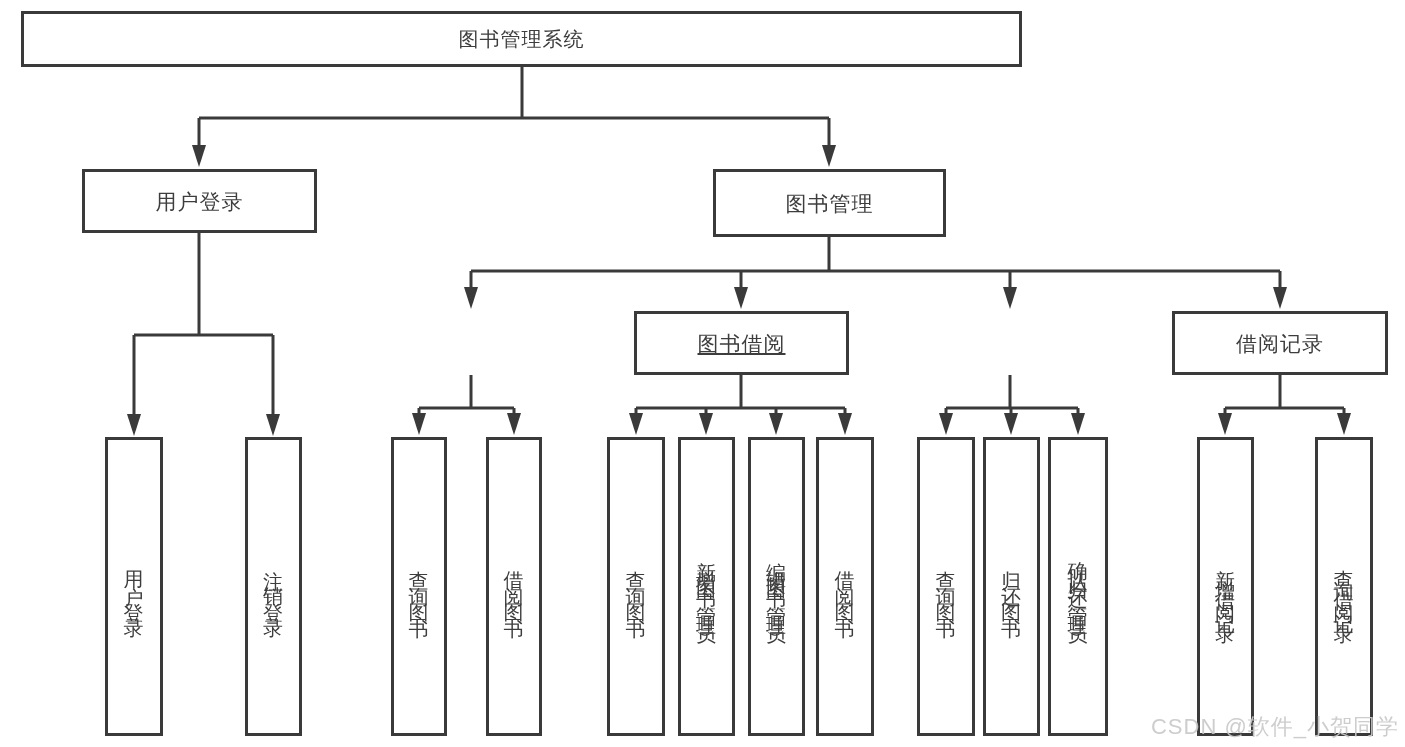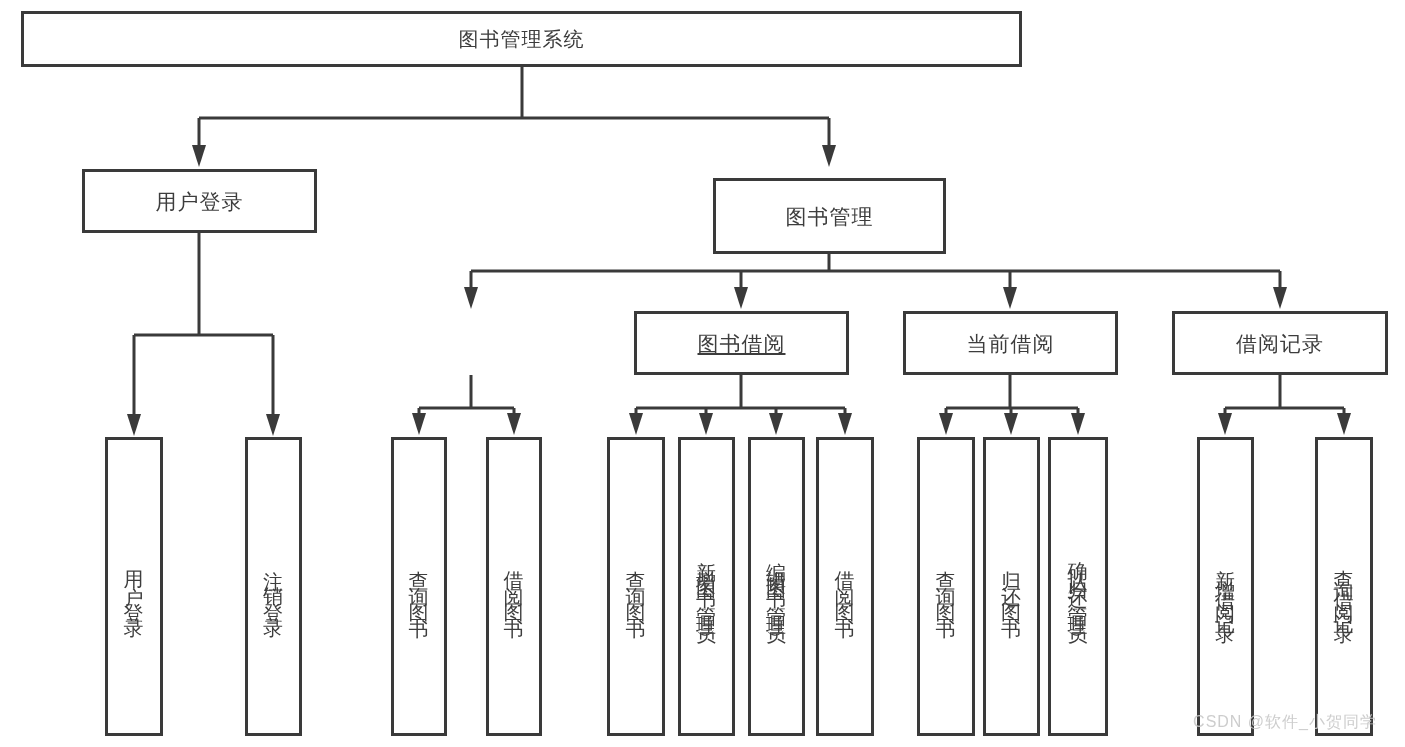--- a/index.html
+++ b/index.html
@@ -53,21 +53,21 @@
     text-orientation: mixed;
     white-space: nowrap;
   }
   .ls-4 { letter-spacing: 16px; }
   .ls-6 { letter-spacing: 11px; }
   .ls-9 { letter-spacing: 9px;  }
 
   
   #node-root           { left: 21px;   top: 11px;  width: 1001px; height: 56px; }
   #node-user-login     { left: 82px;   top: 169px; width: 235px;  height: 64px; }
-  #node-book-mgmt      { left: 713px;  top: 178px; width: 233px;  height: 76px; }
+  #node-book-mgmt      { left: 713px;  top: 169px; width: 233px;  height: 68px; }
   #node-new-book-rec   { left: 363px;  top: 311px; width: 217px;  height: 64px; }
   #node-book-borrow    { left: 634px;  top: 311px; width: 215px;  height: 64px; text-decoration: underline; }
   #node-current-borrow { left: 903px;  top: 311px; width: 215px;  height: 64px; }
   #node-borrow-records { left: 1172px; top: 311px; width: 216px;  height: 64px; text-align: center; }
 
   #leaf-user-login           { left: 105px;  width: 58px; }
   #leaf-logout-login         { left: 245px;  width: 57px; }
   #leaf-search-books-1       { left: 391px;  width: 56px; }
   #leaf-borrow-books-1       { left: 486px;  width: 56px; }
   #leaf-search-books-2       { left: 607px;  width: 58px; }
@@ -75,23 +75,23 @@
   #leaf-edit-books-admin     { left: 748px;  width: 57px; }
   #leaf-borrow-books-2       { left: 816px;  width: 58px; }
   #leaf-search-books-3       { left: 917px;  width: 58px; }
   #leaf-return-books         { left: 983px;  width: 57px; }
   #leaf-confirm-return-admin { left: 1048px; width: 60px; }
   #leaf-add-borrow-record    { left: 1197px; width: 57px; }
   #leaf-search-borrow-record { left: 1315px; width: 58px; }
 
   #watermark {
     position: absolute;
-    right: 28px;
+    right: 6px;
     top: 712px;
-    font-size: 16px;
+    font-size: 22px;
     color: rgba(201, 201, 201, 0.92);
     z-index: 3;
     white-space: nowrap;
     letter-spacing: 1px;
   }
 </style>
 </head>
 <body>
 
 <div id="canvas">
@@ -164,23 +164,20 @@
   <div class="node h-box" id="node-user-login">
     <span>用户登录</span>
   </div>
   <div class="node h-box" id="node-book-mgmt">
     <span>图书管理</span>
   </div>
 
   <div class="node h-box" id="node-book-borrow">
     <span>图书借阅</span>
   </div>
-  <div class="node h-box" id="node-current-borrow">
-    <span>当前借阅</span>
-  </div>
   <div class="node h-box" id="node-borrow-records">
     <span>借阅记录</span>
   </div>
 
   <div class="node v-box" id="leaf-user-login">
     <span class="v-label ls-4">用户登录</span>
   </div>
   <div class="node v-box" id="leaf-logout-login">
     <span class="v-label ls-4">注销登录</span>
   </div>

